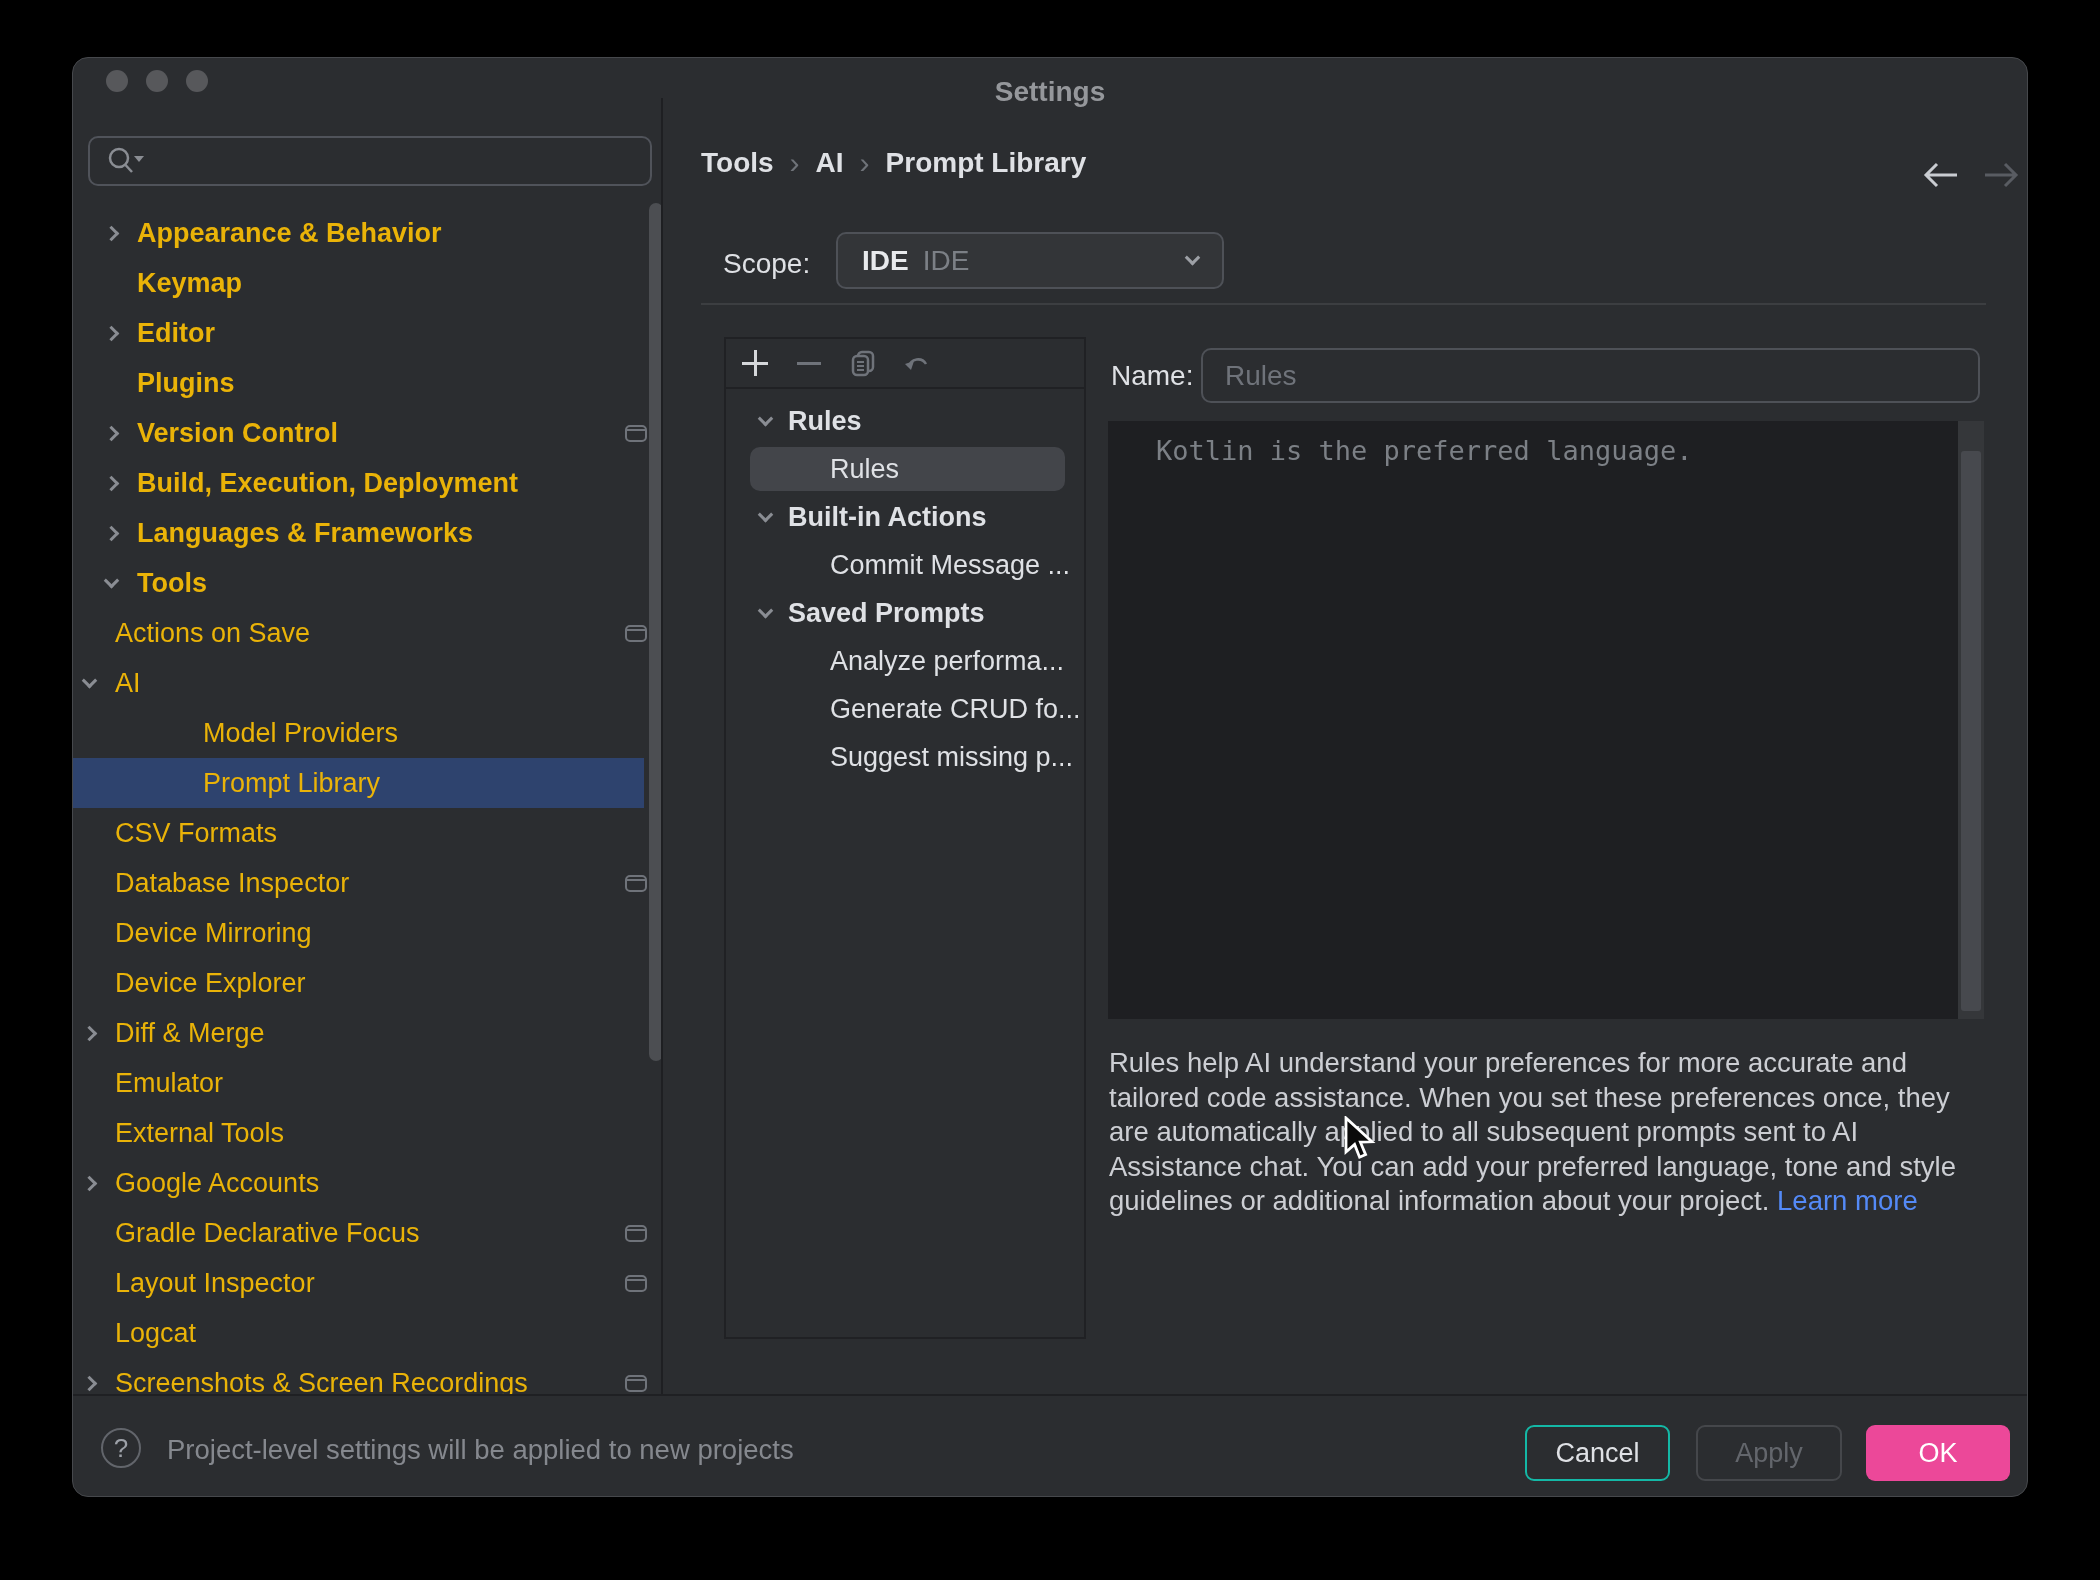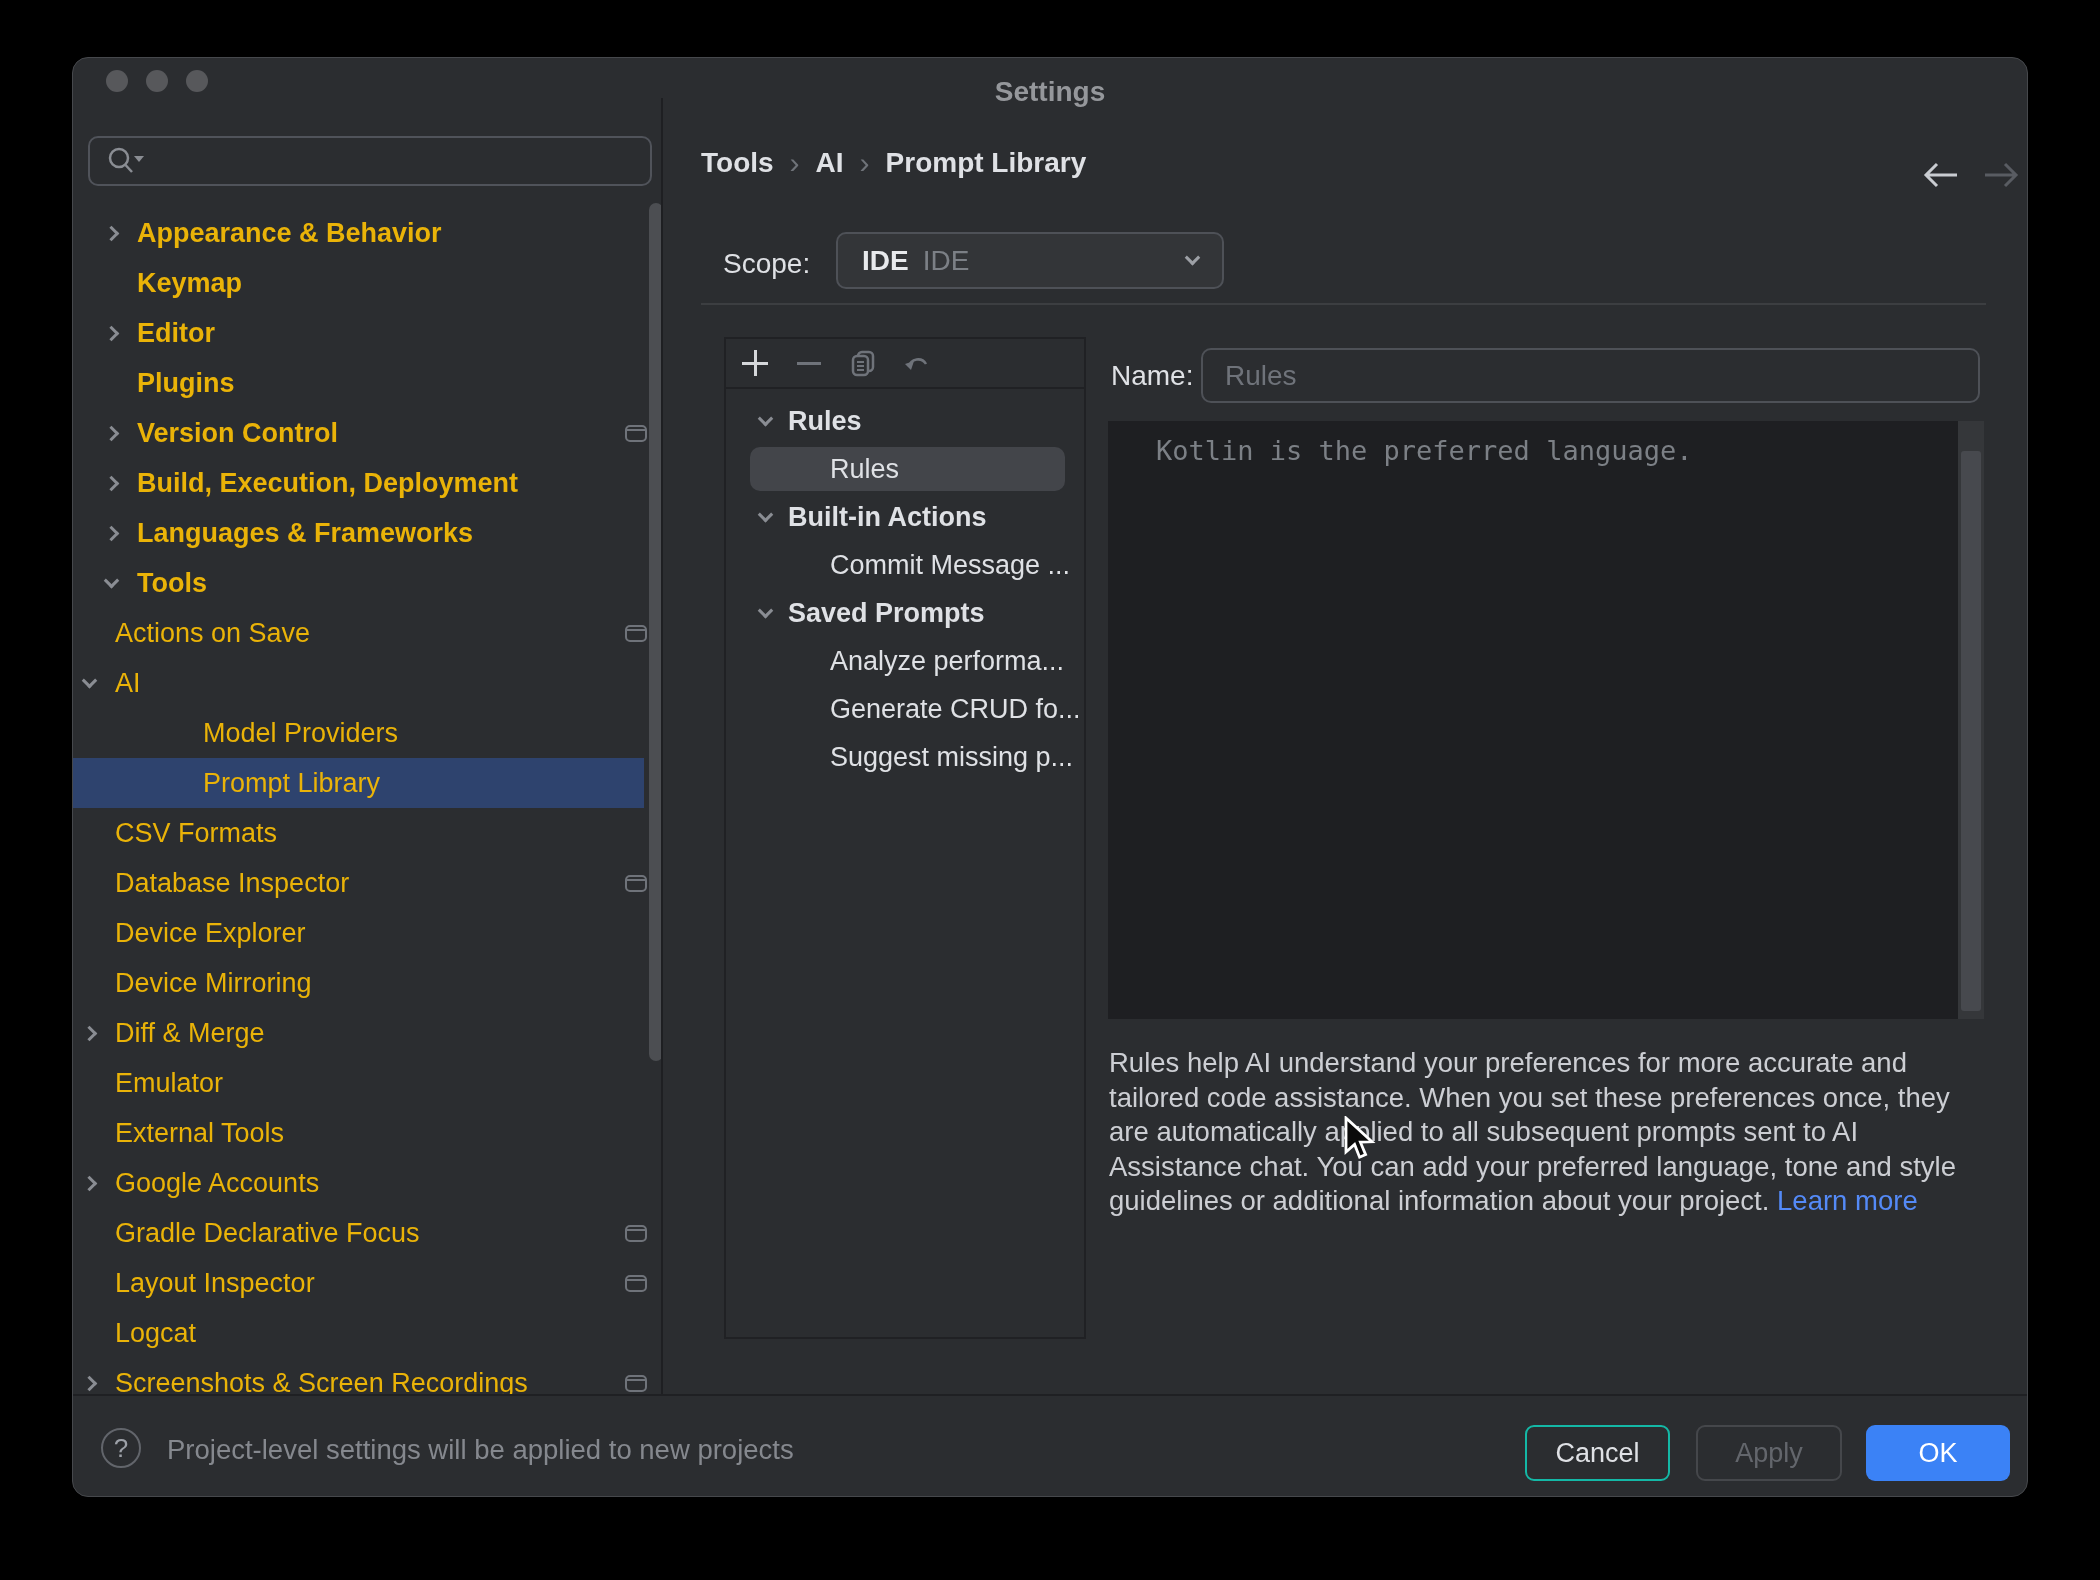--- a/index.html
+++ b/index.html
@@ -80,21 +80,21 @@
   .desc a { color:#548af7; text-decoration:none; }
   
   .footer { position:absolute; left:0; top:1336px; width:100%; height:104px; border-top:2px solid #1f2023; }
   .help { position:absolute; left:28px; top:32px; width:40px; height:40px; border-radius:50%;
           border:2.5px solid #62656b; color:#9da1a8; font-size:26px; display:flex; align-items:center; justify-content:center; }
   .hint { position:absolute; left:94px; top:38px; font-size:27.5px; color:#85888e; }
   .btn { position:absolute; top:1367px; height:56px; border-radius:9px; font-size:27px;
          display:flex; align-items:center; justify-content:center; background:transparent; }
   .btn.cancel { left:1452px; width:145px; border:2px solid #14b8a6; color:#dfe1e5; }
   .btn.apply  { left:1623px; width:146px; border:2px solid #45474b; color:#63666c; }
-  .btn.ok     { left:1793px; width:144px; background:#3b82f6; color:#fff; }
+  .btn.ok     { left:1793px; width:144px; background:#ec4899; color:#fff; }
   
   .cursor { position:absolute; left:1265px; top:1058px; z-index:50; }
   svg { display:block; }
 </style>
 </head>
 <body>
 
 <div class="window">
 
   <div class="titlebar">
@@ -182,25 +182,25 @@
         <span class="chevslot"></span>
         <span class="s-label">CSV Formats</span>
       </div>
       <div class="s-row lvl2">
         <span class="chevslot"></span>
         <span class="s-label">Database Inspector</span>
         <span class="proj"></span>
       </div>
       <div class="s-row lvl2">
         <span class="chevslot"></span>
+        <span class="s-label">Device Mirroring</span>
+      </div>
+      <div class="s-row lvl2">
+        <span class="chevslot"></span>
         <span class="s-label">Device Explorer</span>
-      </div>
-      <div class="s-row lvl2">
-        <span class="chevslot"></span>
-        <span class="s-label">Device Mirroring</span>
       </div>
       <div class="s-row lvl2">
         <span class="chevslot">
             <span class="chev right"></span>
           </span>
         <span class="s-label">Diff &amp; Merge</span>
       </div>
       <div class="s-row lvl2">
         <span class="chevslot"></span>
         <span class="s-label">Emulator</span>

